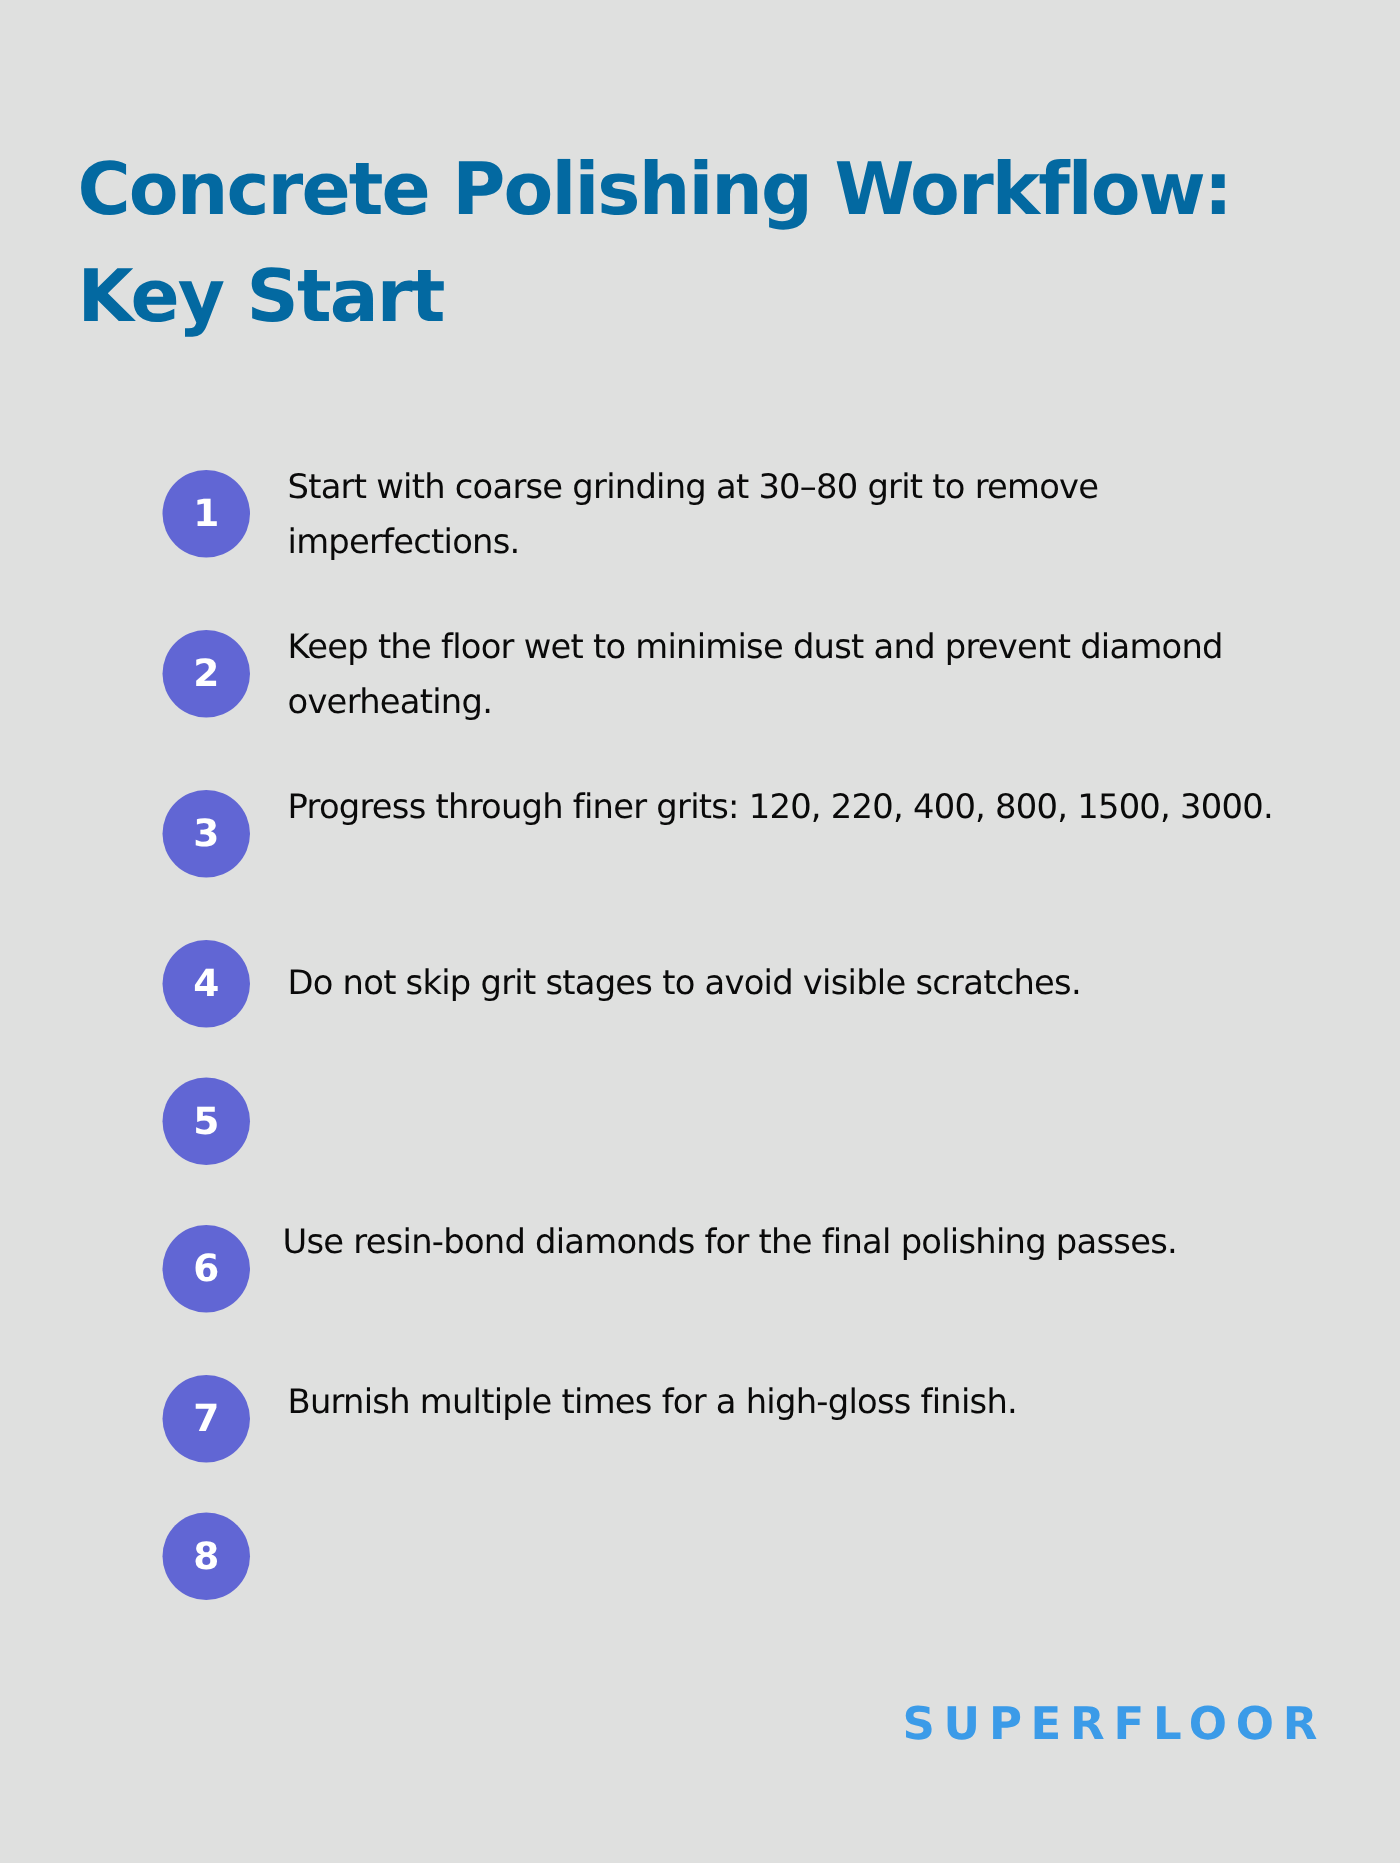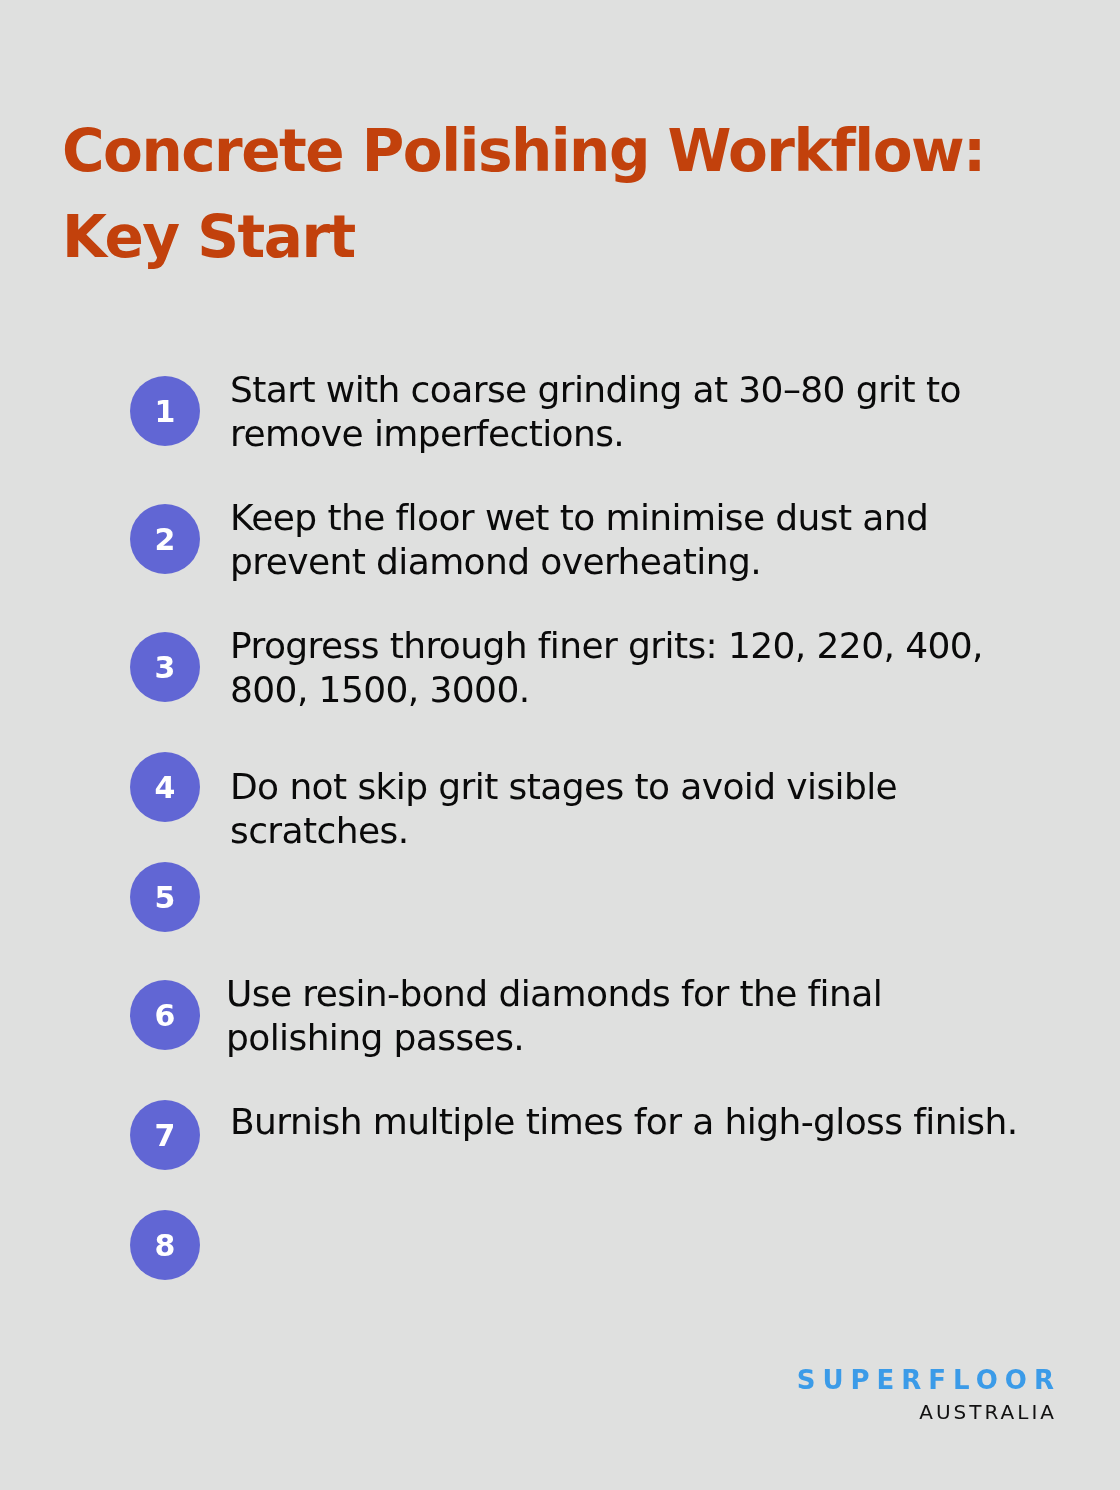--- a/index.html
+++ b/index.html
@@ -12,54 +12,54 @@
       overflow: hidden;
     }
     .title {
       position: absolute; left: 62px; top: 108px;
       width: 1000px;
       font-family: "DejaVu Sans", sans-serif;
       font-weight: bold;
       font-size: 58px;
       line-height: 86px;
       letter-spacing: -1.5px;
-      color: #c2410c;
+      color: #0369a1;
       margin: 0;
     }
     .steps { position: absolute; left: 130px; top: 0; width: 920px; }
     .step {
       position: absolute; left: 0; width: 920px;
       display: flex; align-items: flex-start;
     }
     .badge {
       width: 70px; height: 70px; border-radius: 50%;
       background: #6166d4;
       color: #ffffff;
       font-family: "DejaVu Sans", sans-serif;
       font-weight: bold; font-size: 30px;
       display: flex; align-items: center; justify-content: center;
       flex: 0 0 70px;
     }
     .step-text {
       margin-left: 30px;
       font-family: "DejaVu Sans", sans-serif;
-      font-size: 36px;
+      font-size: 27px;
       line-height: 44px;
       letter-spacing: -0.6px;
       color: #0a0a0a;
       width: 820px;
     }
     .logo {
       position: absolute; right: 66px; top: 1360px;
       text-align: right;
     }
     .logo-main {
       font-family: "DejaVu Sans", sans-serif;
       font-weight: bold;
-      font-size: 26px;
+      font-size: 36px;
       letter-spacing: 7px;
       color: #3b9be8;
       line-height: 40px;
       margin-right: -7px;
     }
     .logo-sub {
       font-family: "DejaVu Sans", sans-serif;
       font-size: 20px;
       letter-spacing: 3px;
       color: #111111;
@@ -103,14 +103,13 @@
     <div class="badge">7</div>
     <div class="step-text" style="">Burnish multiple times for a high-gloss finish.</div>
   </div>
   <div class="step" style="top:1210px;">
     <div class="badge">8</div>
   </div>
 </div>
 
 <div class="logo">
   <div class="logo-main">SUPERFLOOR</div>
-  <div class="logo-sub">AUSTRALIA</div>
 </div>
 
 </body></html>

